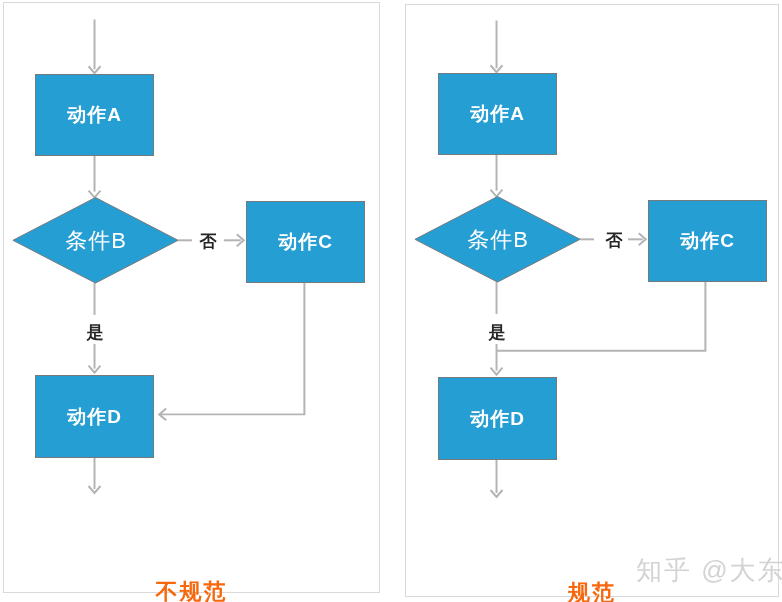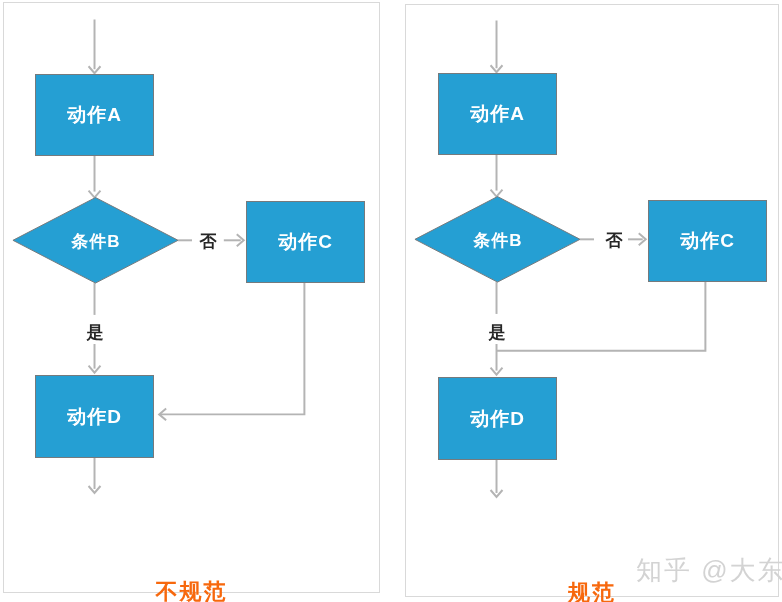--- a/index.html
+++ b/index.html
@@ -20,21 +20,21 @@
   .panel{position:absolute;border:1px solid var(--panel-border);background:#ffffff;}
   .panel-left{left:3px;top:2px;width:377px;height:591px;}
   .panel-right{left:405px;top:4px;width:374px;height:593px;}
   svg.wires{position:absolute;left:0;top:0;width:100%;height:100%;display:block;}
   .wire{stroke:var(--wire);stroke-width:2;fill:none;}
   .diamond{fill:var(--node-fill);stroke:var(--node-border);stroke-width:1;}
   .node{position:absolute;background:var(--node-fill);border:1px solid var(--node-border);
     display:flex;align-items:center;justify-content:center;
     color:var(--node-text);font-weight:bold;font-size:19px;letter-spacing:1px;}
   .diamond-label{position:absolute;display:flex;align-items:center;justify-content:center;
-    color:var(--node-text);font-weight:bold;font-size:17px;letter-spacing:1px;pointer-events:none;}
+    color:var(--node-text);font-weight:normal;font-size:22px;letter-spacing:1px;pointer-events:none;}
   .edge-label{position:absolute;display:flex;align-items:center;justify-content:center;
     color:var(--edge-label-text);font-weight:bold;font-size:17px;background:#ffffff;}
   .caption{position:absolute;left:0;width:100%;text-align:center;
     color:var(--caption-orange);font-weight:bold;font-size:22px;letter-spacing:2px;margin-top:28px;}
   .watermark{position:absolute;left:636px;top:553px;
     color:var(--watermark-gray);font-size:26px;letter-spacing:2px;white-space:nowrap;}
 </style>
 </head>
 <body>
 

